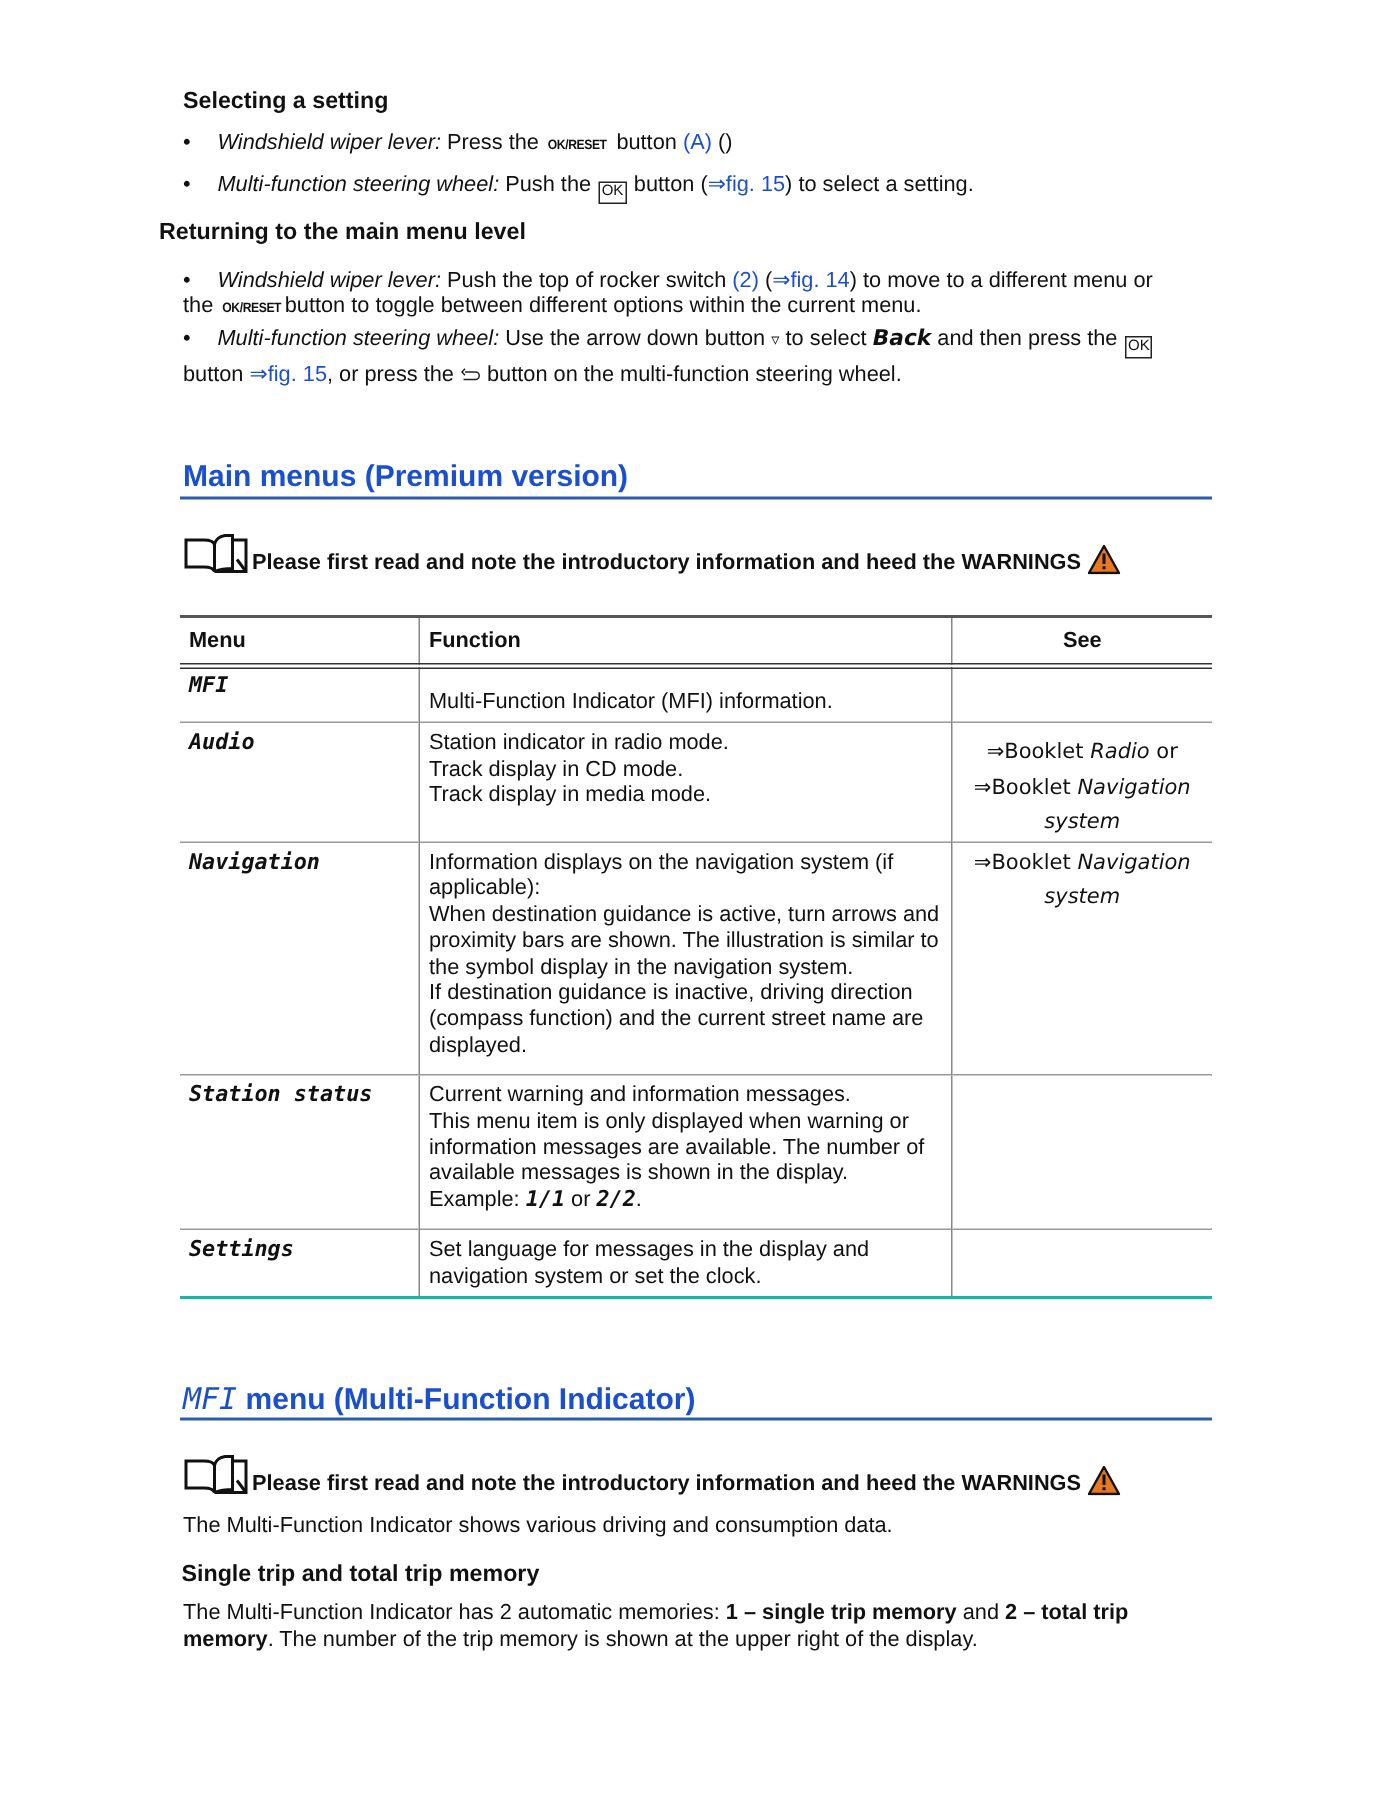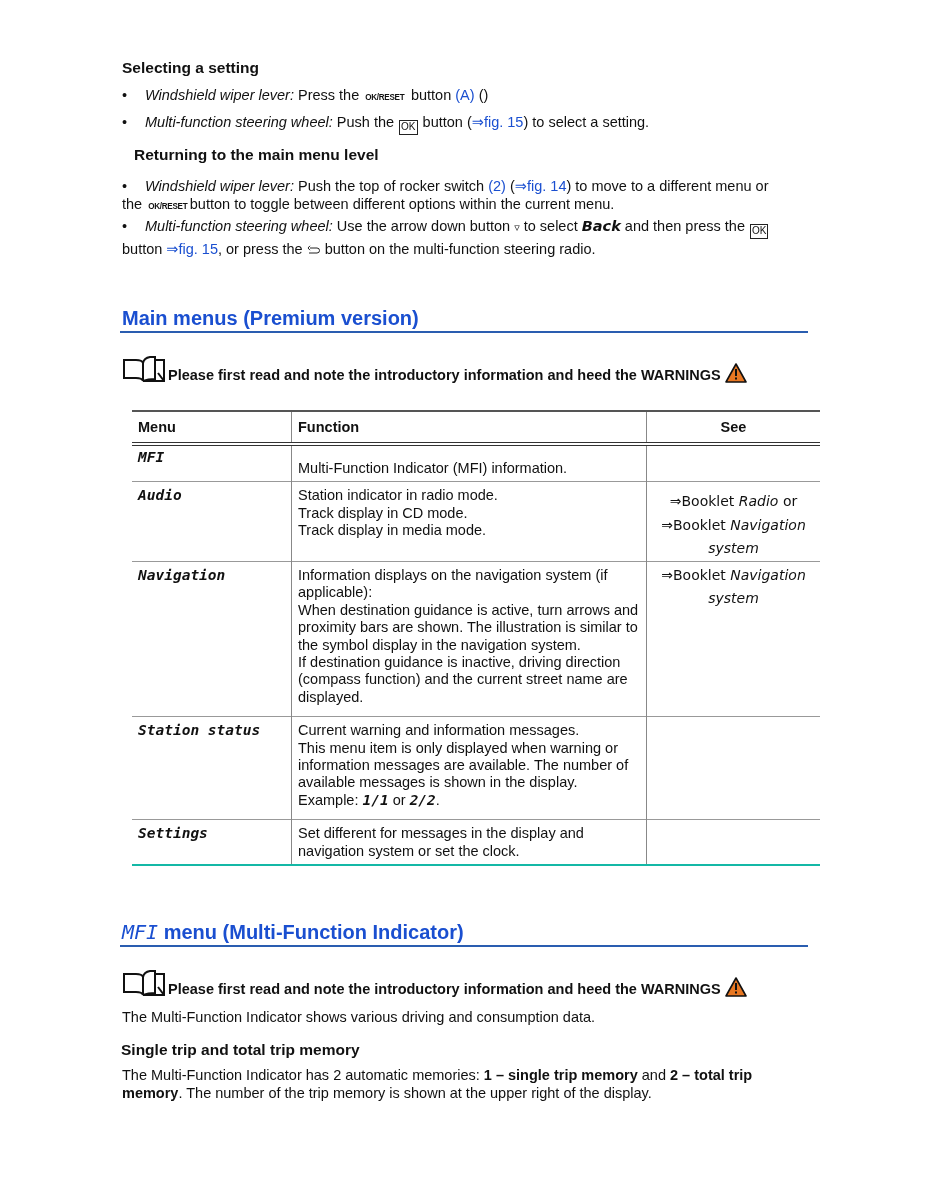--- a/index.html
+++ b/index.html
@@ -10,21 +10,21 @@
   .it { font-style: italic; }
   .link { color: #1a4fd0; }
   .okreset { font-weight: bold; font-size: 9px; letter-spacing: -0.3px; font-family: "Liberation Sans", sans-serif; transform: scaleX(0.9); display: inline-block; }
   .okbox { display: inline-block; border: 1.5px solid #222; font-size: 10px; line-height: 12px; padding: 0 1px; height: 13px; vertical-align: -3px; margin: 0 1px; }
   .mono-it { font-family: "DejaVu Sans Mono", monospace; font-style: italic; font-weight: bold; }
   .h2 { color: #1a4fd0; font-weight: bold; font-size: 20px; }
   .h2rule { position: absolute; left: 120px; width: 688px; height: 2px; background: #2a5db0; }
   .notice { font-weight: bold; font-size: 14.5px; white-space: nowrap; display: flex; align-items: flex-end; }
   .book { width: 44px; height: 28px; display: inline-block; margin-right: 2px; }
   .warn { width: 22px; height: 20px; display: inline-block; margin-left: 4px; vertical-align: -2px; }
-  table.menu { position: absolute; left: 120px; top: 410px; width: 688px; border-collapse: collapse; font-size: 14.5px; margin-left: 12px; }
+  table.menu { position: absolute; left: 120px; top: 410px; width: 688px; border-collapse: collapse; font-size: 14.5px; }
   table.menu td, table.menu th { vertical-align: top; padding: 0 6px; }
   table.menu th { text-align: left; font-weight: bold; height: 30px; vertical-align: middle; }
   table.menu thead tr { border-top: 2px solid #555; border-bottom: 4px double #333; }
   table.menu tbody tr { border-bottom: 1px solid #999; }
   table.menu tbody tr:last-child { border-bottom: 2px solid #14b8a6; }
   table.menu .c1 { width: 147px; }
   table.menu .c2 { width: 342px; border-left: 1px solid #888; border-right: 1px solid #888; }
   table.menu .c3 { text-align: center; }
   table.menu td.c1 { font-family: "DejaVu Sans Mono", monospace; font-style: italic; font-weight: bold; font-size: 14.5px; padding-top: 5px; }
   table.menu td.c2 { line-height: 17.4px; padding-top: 5px; padding-bottom: 10px; }
@@ -37,37 +37,37 @@
 <div class="abs h3" style="left:122px; top:59px;">Selecting a setting</div>
 
 <div class="abs line" style="left:122px; top:87px;">
   <span style="display:inline-block;width:23px;">•</span><span class="it">Windshield wiper lever:</span><span> Press the </span><span class="okreset">OK/RESET</span><span> button </span><span class="link">(A)</span><span> ()</span>
 </div>
 
 <div class="abs line" style="left:122px; top:114px;">
   <span style="display:inline-block;width:23px;">•</span><span class="it">Multi-function steering wheel:</span><span> Push the </span><span class="okbox">OK</span><span> button (</span><span class="link">⇒fig. 15</span><span>) to select a setting.</span>
 </div>
 
-<div class="abs h3" style="left:134px; top:146px;">Returning to the main menu level</div>
+<div class="abs h3" style="left:106px; top:146px;">Returning to the main menu level</div>
 
 <div class="abs line" style="left:122px; top:178px;">
   <span style="display:inline-block;width:23px;">•</span><span class="it">Windshield wiper lever:</span><span> Push the top of rocker switch </span><span class="link">(2)</span><span> (</span><span class="link">⇒fig. 14</span><span>) to move to a different menu or</span>
 </div>
 <div class="abs line" style="left:122px; top:196px;">
   <span>the </span><span class="okreset">OK/RESET</span><span>button to toggle between different options within the current menu.</span>
 </div>
 
 <div class="abs line" style="left:122px; top:218px;">
   <span style="display:inline-block;width:23px;">•</span><span class="it">Multi-function steering wheel:</span><span> Use the arrow down button </span><span style="font-size:11px;">▿</span><span> to select </span><span style="font-weight:bold;font-style:italic;font-family:'DejaVu Sans',sans-serif;">Back</span><span> and then press the </span><span class="okbox">OK</span>
 </div>
 <div class="abs line" style="left:122px; top:241px;">
   <span>button </span><span class="link">⇒fig. 15</span><span>, or press the </span><span style="display:inline-block;width:14px;height:10px;position:relative;vertical-align:-1px;"><svg width="14" height="10" viewBox="0 0 14 10">
         <path d="M3 3 H10 A2.5 2.5 0 0 1 10 8 H2" fill="none" stroke="#222" stroke-width="1"></path>
         <path d="M3 0.8 L1 3 L3 5.2" fill="none" stroke="#222" stroke-width="1"></path>
-      </svg></span><span> button on the multi-function steering radio.</span>
+      </svg></span><span> button on the multi-function steering wheel.</span>
 </div>
 
 <div class="abs h2" style="left:122px; top:307px;">Main menus (Premium version)</div>
 <div class="h2rule" style="top:331px;"></div>
 
 <div class="abs notice" style="left:122px; top:355px;">
   <span class="book">
     <svg width="44" height="28" viewBox="0 0 44 28">
         <path d="M2 5 H14 Q20 5 21 8 V26 Q20 23 14 23 H2 Z" fill="none" stroke="#111" stroke-width="2"></path>
         <path d="M21 8 Q22 3 28 2 L33 2 V24 Q26 24 21 26" fill="none" stroke="#111" stroke-width="2"></path>
@@ -131,21 +131,21 @@
       <td class="c2">
         <span class="fn-line">Current warning and information messages.</span>
         <span class="fn-line">This menu item is only displayed when warning or information messages are available. The number of available messages is shown in the display.</span>
         <span class="fn-line"><span>Example: </span><span class="mono-it">1/1</span><span> or </span><span class="mono-it">2/2</span><span>.</span></span>
       </td>
       <td class="c3"></td>
     </tr>
     <tr>
       <td class="c1">Settings</td>
       <td class="c2" style="padding-bottom:4px;">
-        <span class="fn-line">Set different for messages in the display and navigation system or set the clock.</span>
+        <span class="fn-line">Set language for messages in the display and navigation system or set the clock.</span>
       </td>
       <td class="c3"></td>
     </tr>
   </tbody>
 </table>
 
 <div class="abs h2" style="left:122px; top:920px;">
   <span style="font-family:'DejaVu Sans Mono',monospace;font-style:italic;font-weight:normal;">MFI</span><span> menu (Multi-Function Indicator)</span>
 </div>
 <div class="h2rule" style="top:945px;"></div>

